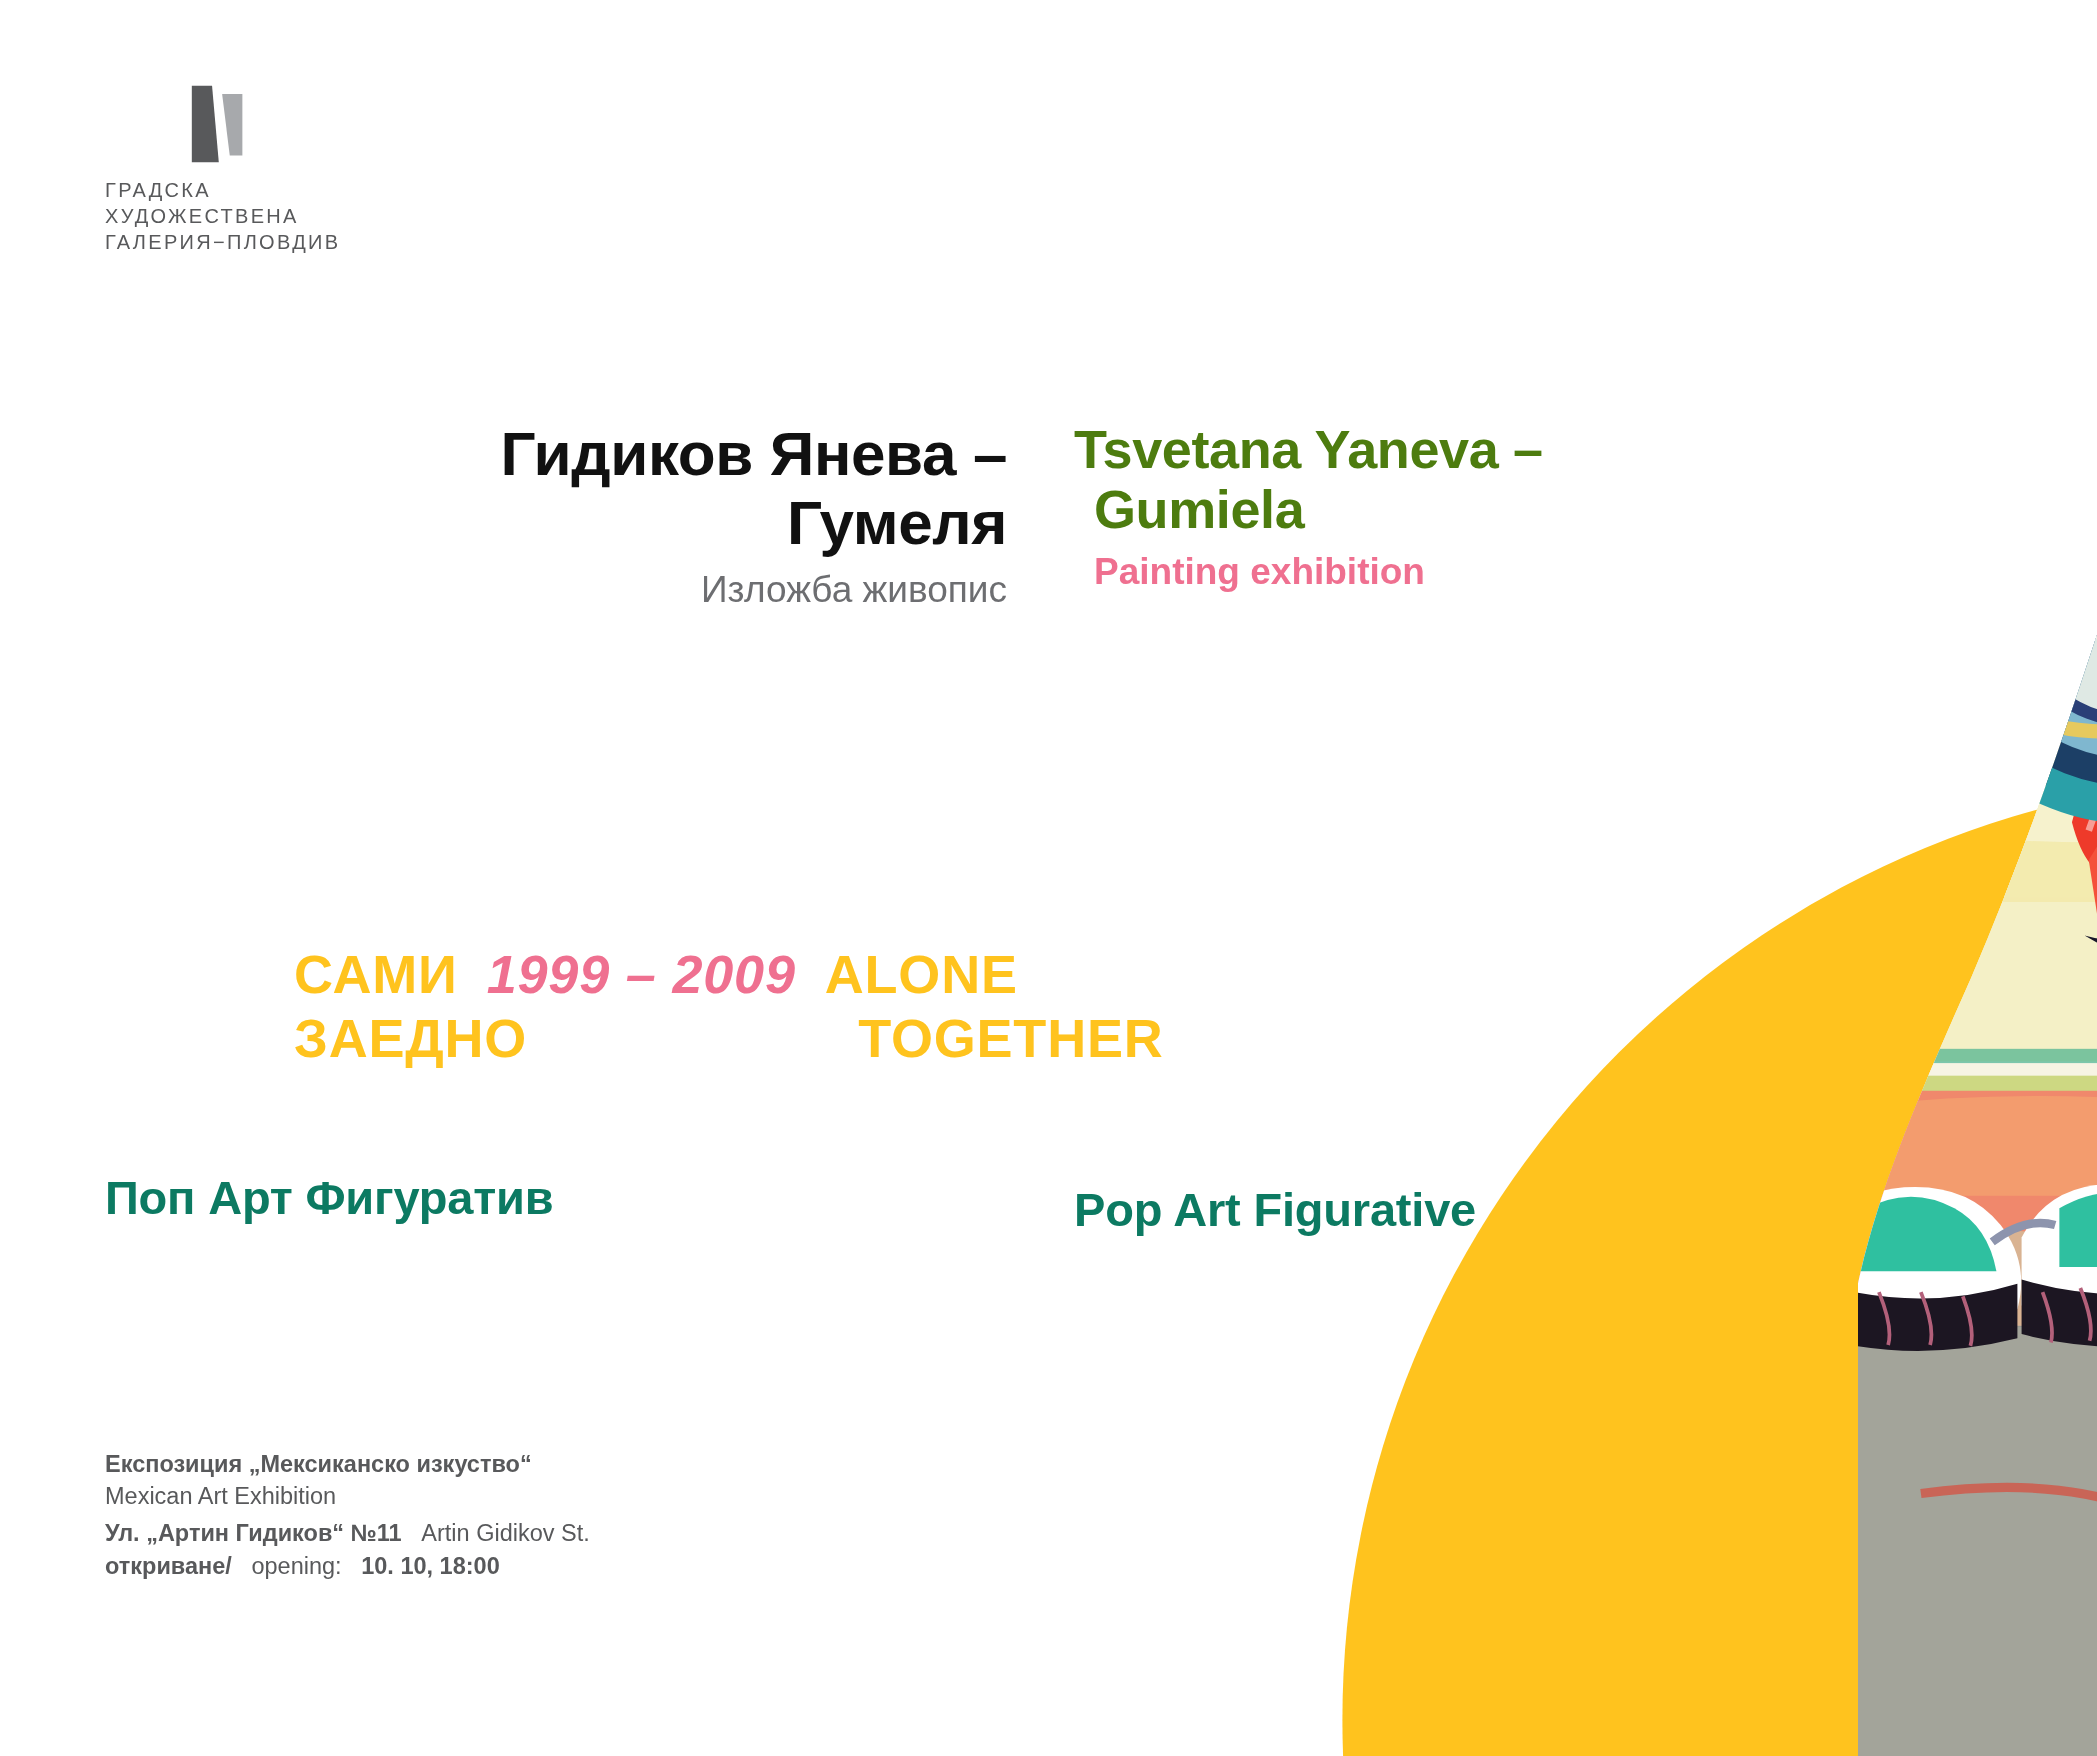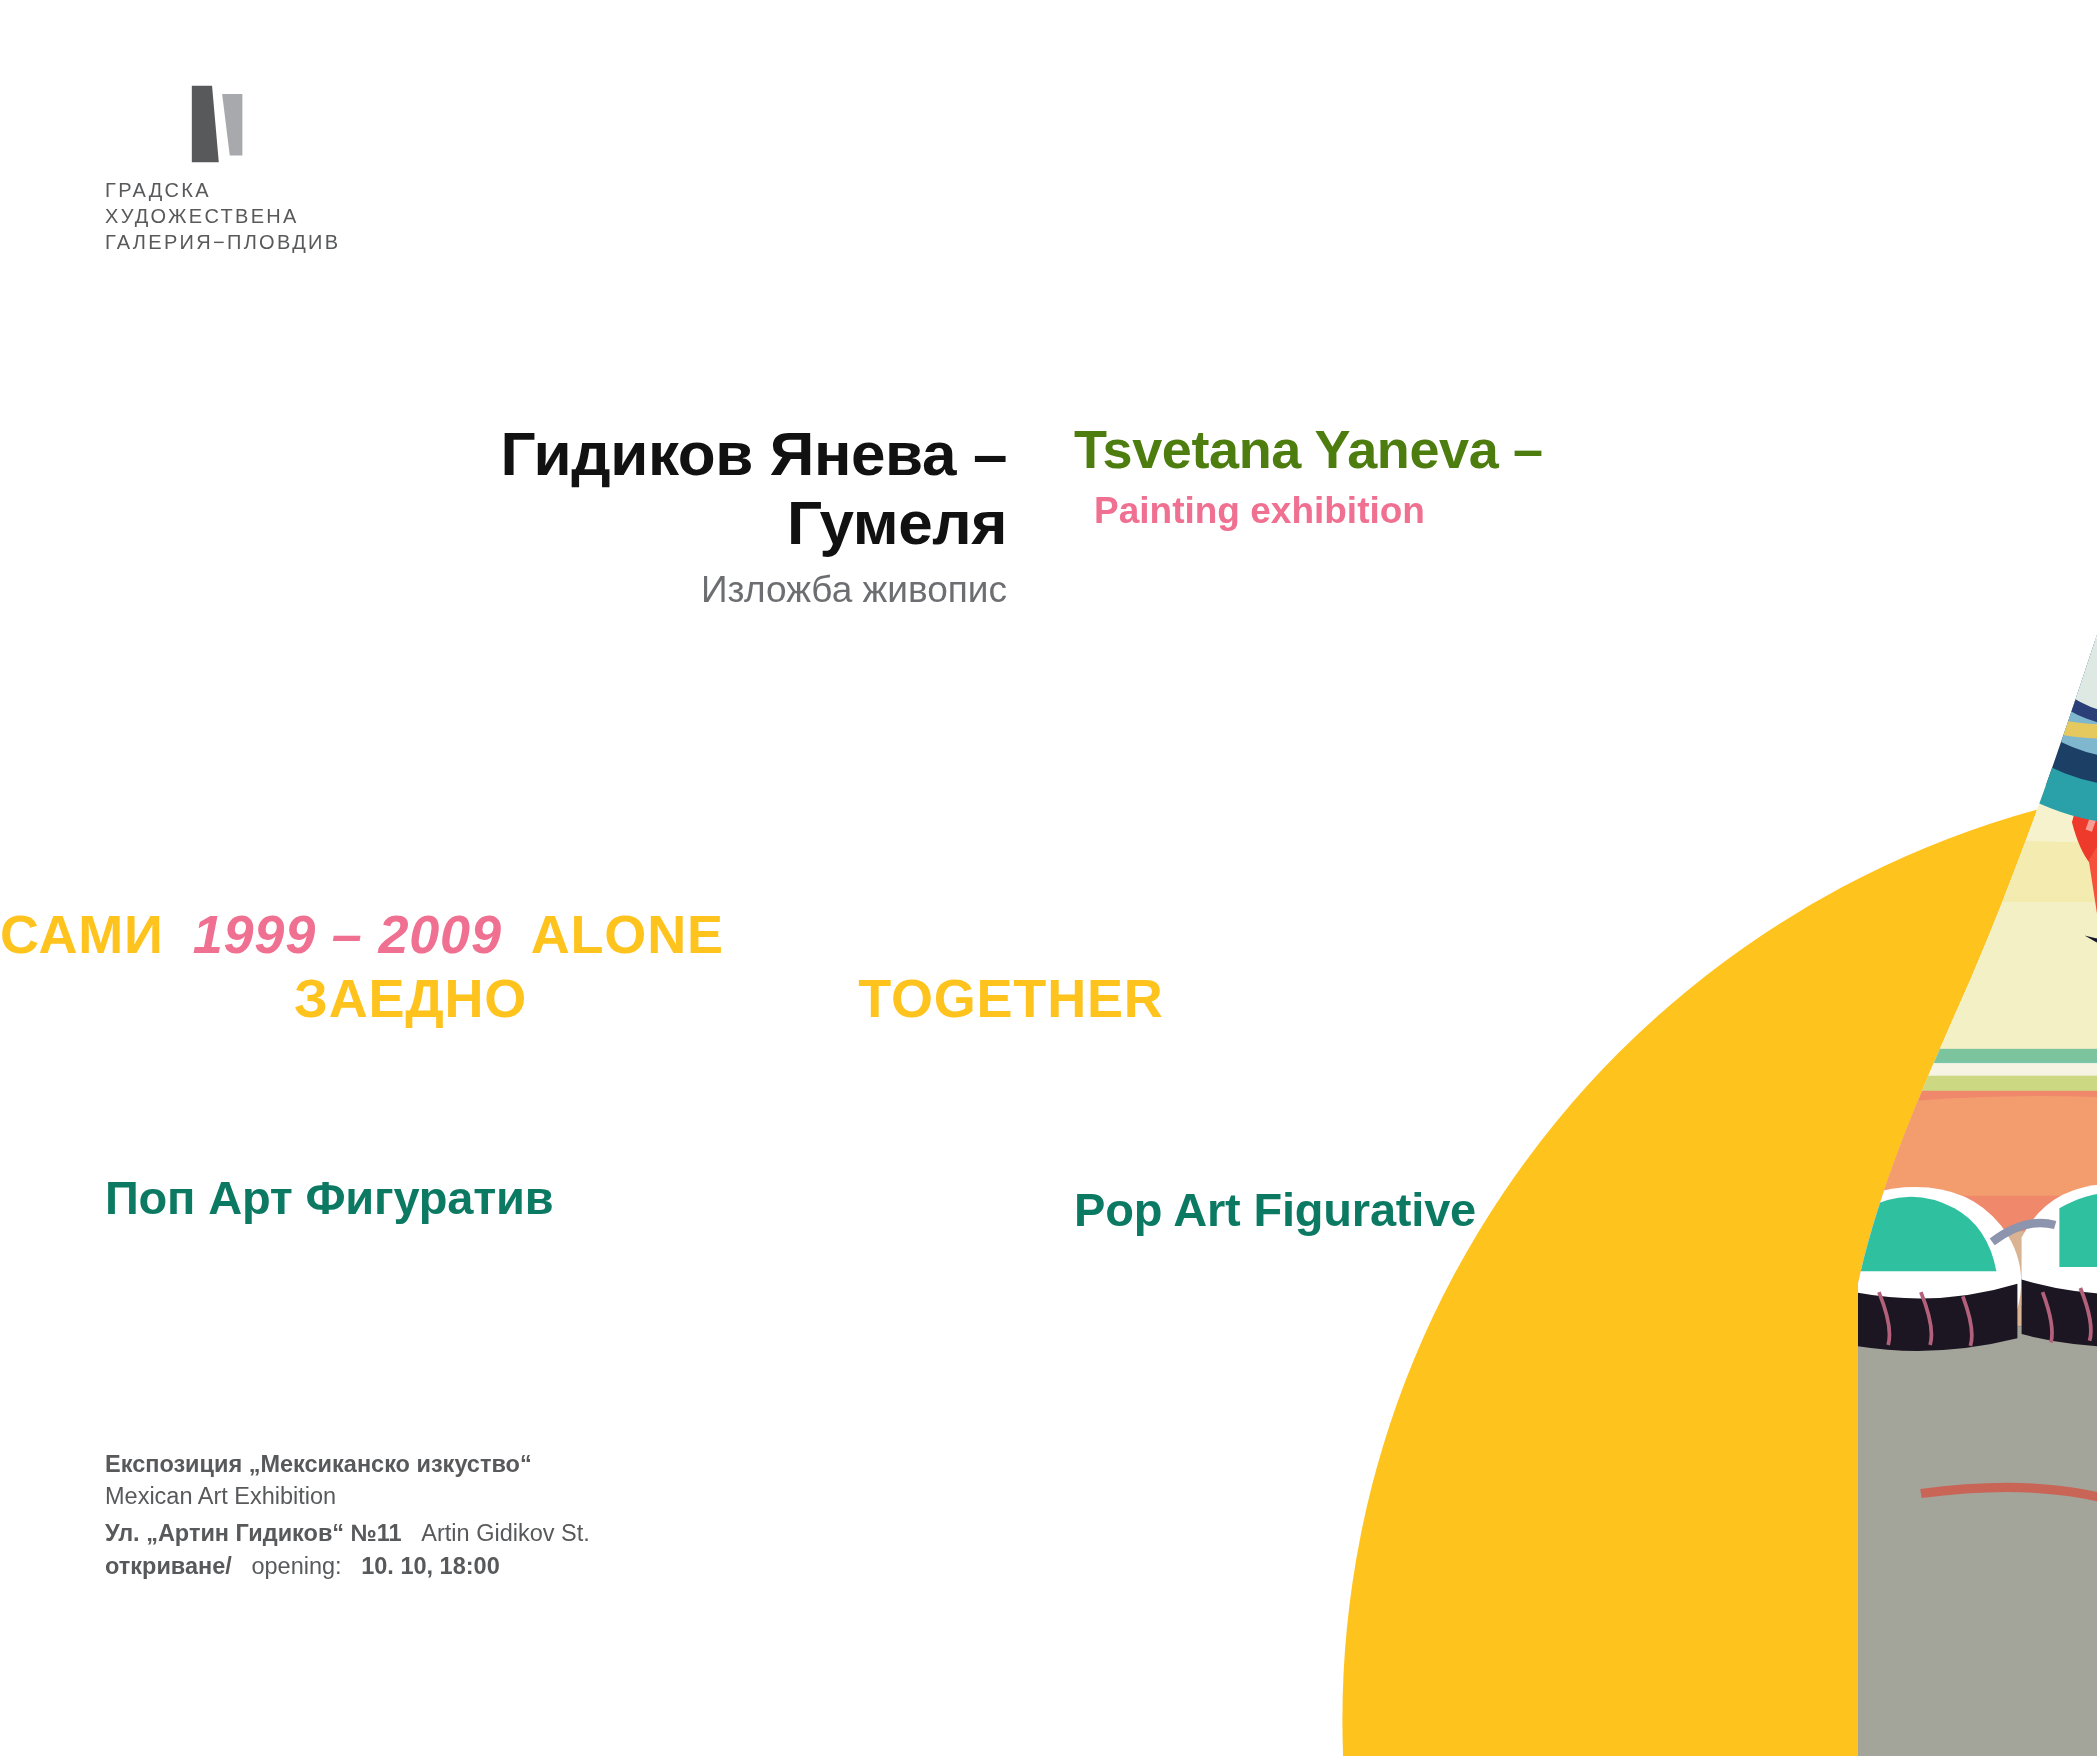--- a/index.html
+++ b/index.html
@@ -56,21 +56,21 @@
     color:#ef7090; font-size:37px; font-weight:700;
     margin-top:11px; padding-left:20px;
   }
 
   
   #midband{
     position:absolute; left:0; top:902px; width:1762px; z-index:5;
     display:flex; flex-direction:column; gap:0px;
   }
   .mid-row{ display:flex; align-items:baseline; }
-  .mid-row.r1{ gap:29px; }
+  .mid-row.r1{ padding-left:294px; gap:29px;margin-top:40px; }
   .mid-row.r2{ padding-left:294px; gap:21px; margin-top:-1.7px; }
   .big-yellow{
     color:#ffc31e; font-size:54px; font-weight:800;
     letter-spacing:0.8px; line-height:1.22; white-space:nowrap;
   }
   .big-pink-italic{
     color:#ef7090; font-size:54px; font-weight:800; font-style:italic;
     letter-spacing:0.8px; line-height:1.22; white-space:nowrap;
   }
   .mid-spacer{ width:289px; flex:0 0 auto; }
@@ -399,20 +399,21 @@
 </div>
 
 <div class="title-block" id="title-bg">
   <div class="l1">Гидиков Янева –</div>
   <div class="l2">Гумеля</div>
   <div class="sub">Изложба живопис</div>
 </div>
 
 <div class="title-block" id="title-en">
   <div class="l1">Tsvetana Yaneva –</div>
+  <div class="l2">Gumiela</div>
   <div class="sub">Painting exhibition</div>
 </div>
 
 <div id="midband">
   <div class="mid-row r1">
     <span class="big-yellow">САМИ</span>
     <span class="big-pink-italic">1999 – 2009</span>
     <span class="big-yellow">ALONE</span>
   </div>
   <div class="mid-row r2">

